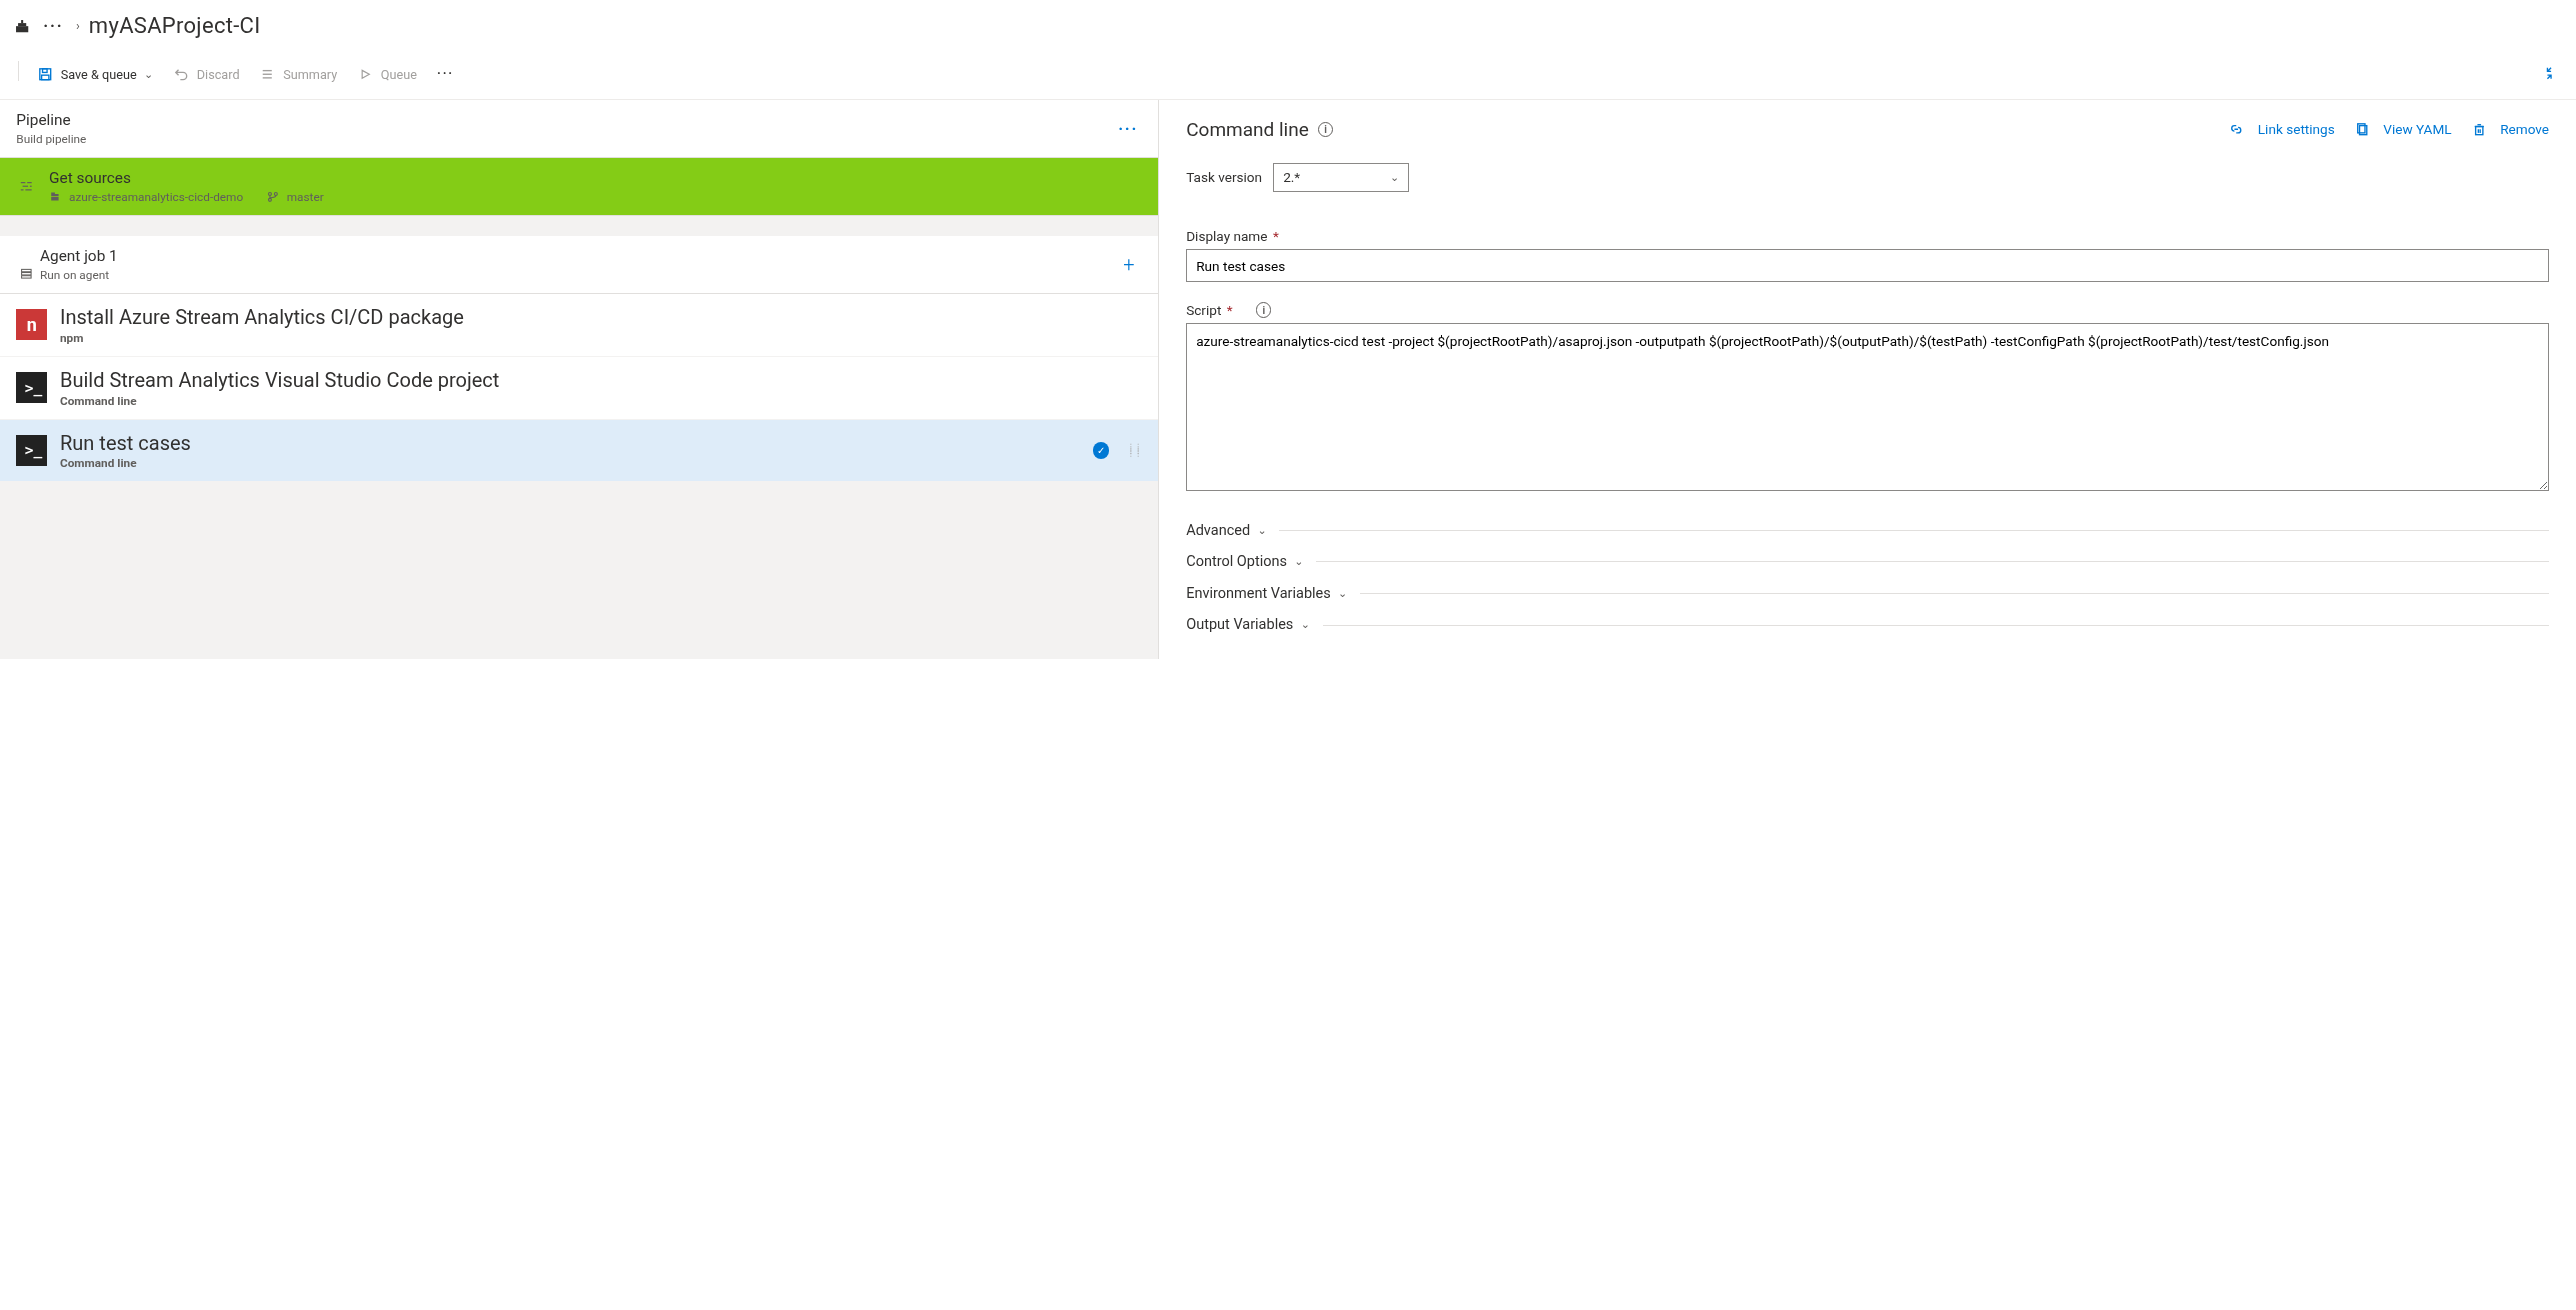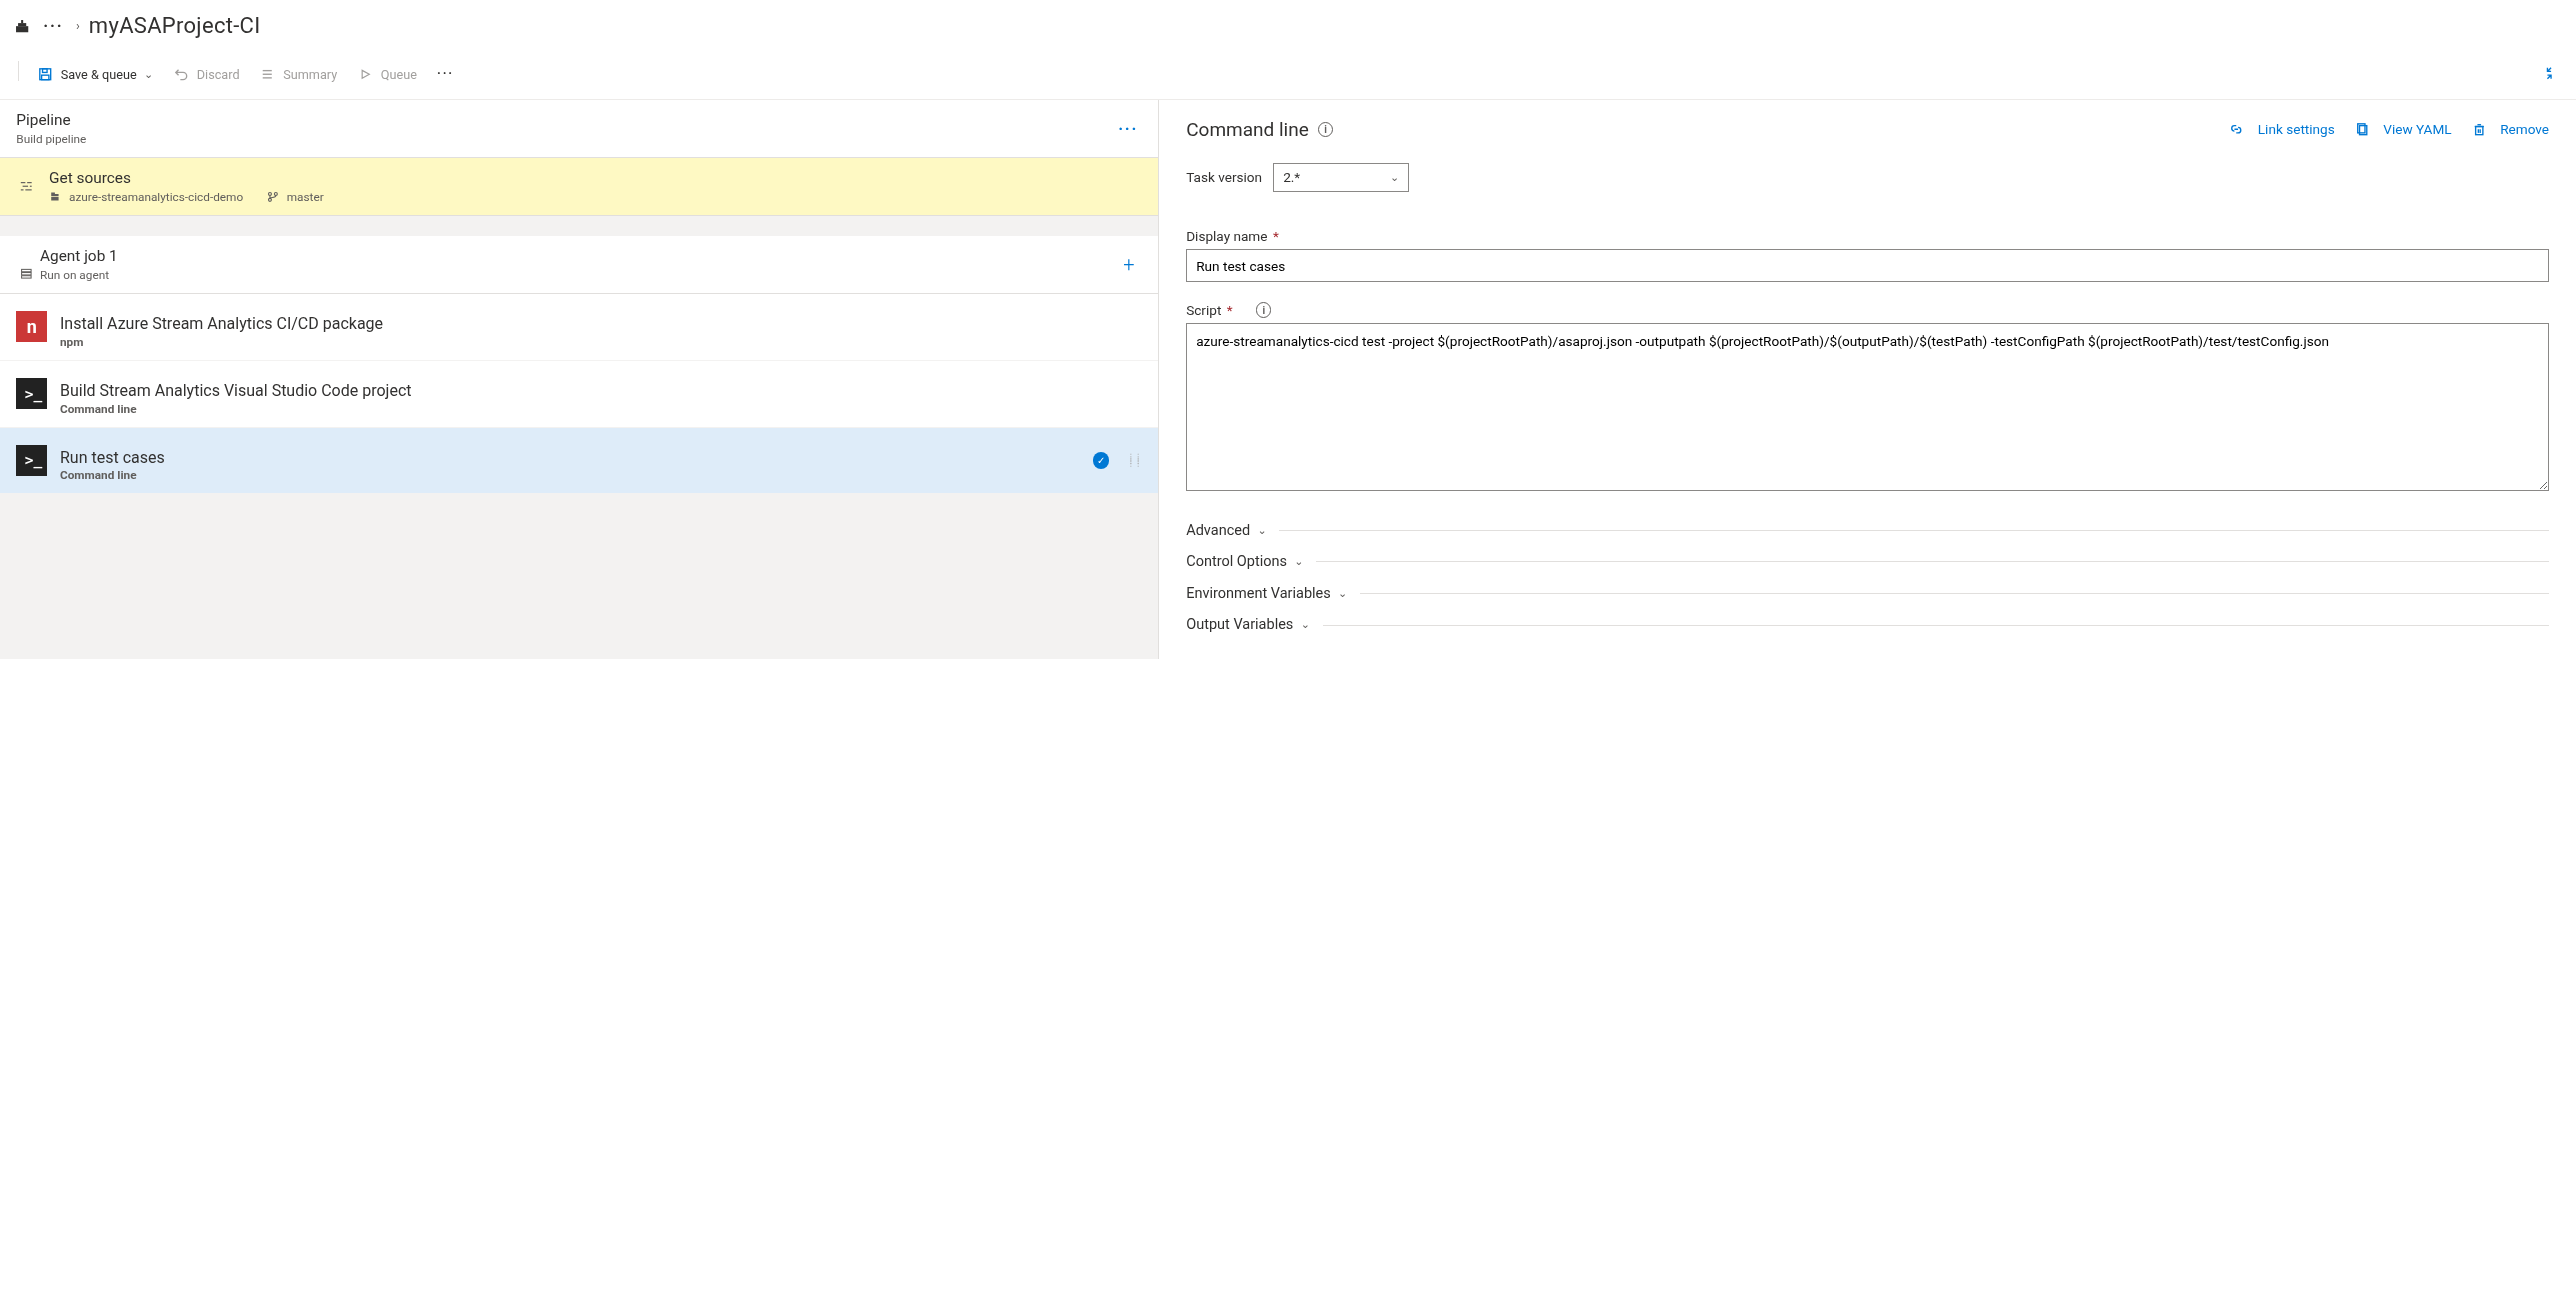--- a/index.html
+++ b/index.html
@@ -21,36 +21,36 @@
     .tb-sep { width: 0.9px; height: 20px; background: #e1dfdd; margin: 0 5.4px; }
     .tb-spacer { flex: 1; }
 
     
     .main { display: flex; }
     .left { width: 45%; border-right: 0.9px solid #e1dfdd; background: #f3f2f1; }
     .right { flex: 1; padding: 18px 27px; background: #fff; }
 
     
     .block { background: #fff; border-bottom: 0.9px solid #e1dfdd; padding: 11px 16.3px; display: flex; align-items: center; gap: 12.7px; }
-    .block.sel { background: #fef9c3; }
+    .block.sel { background: #84cc16; }
     .block-head { display: flex; align-items: center; justify-content: space-between; }
     .block-title { font-size: 15.4px; font-weight: 400; }
     .block-sub { font-size: 11.8px; color: #605e5c; margin-top: 3px; display: flex; align-items: center; gap: 7.3px; }
     .block-sub .sub-icon { width: 12.7px; height: 12.7px; display: flex; align-items: center; justify-content: center; color: #605e5c; }
     .block .grow { flex: 1; }
     .ellipsis-btn { color: #0078d4; font-size: 16.3px; font-weight: bold; padding: 3.6px; cursor: pointer; letter-spacing: 1.8px; }
     .plus-btn { color: #0078d4; font-size: 20px; font-weight: 300; padding: 1.8px 7.3px; cursor: pointer; }
 
     
     .task { display: flex; align-items: center; gap: 12.7px; padding: 11px 16.3px; background: #fff; border-bottom: 0.9px solid #f3f2f1; cursor: pointer; }
     .task.selected { background: #deecf9; }
     .task-icon { width: 31px; height: 31px; display: flex; align-items: center; justify-content: center; flex-shrink: 0; }
     .task-icon.npm { background: #cb3837; color: #fff; font-weight: bold; font-size: 18px; }
     .task-icon.term { background: #222; color: #fff; font-family: monospace; font-size: 14.5px; font-weight: bold; padding-left: 3.6px; }
-    .task-title { font-size: 16px; font-weight: 400; margin-top: 9px; }
+    .task-title { font-size: 20px; font-weight: 400; }
     .task-sub { font-size: 11.8px; color: #605e5c; margin-top: 1.8px; font-weight: bold; }
     .task .grow { flex: 1; }
     .check-badge { width: 16.3px; height: 16.3px; border-radius: 50%; background: #0078d4; display: flex; align-items: center; justify-content: center; color: #fff; font-size: 10px; }
     .drag-handle { color: #a19f9d; font-size: 7.3px; letter-spacing: 0px; line-height: 3.6px; margin-left: 5.4px; }
 
     
     .detail-head { display: flex; align-items: center; justify-content: space-between; margin-bottom: 22px; }
     .detail-title { display: flex; align-items: center; gap: 9px; font-size: 19px; font-weight: 400; }
     .info-circle { width: 15.4px; height: 15.4px; border: 0.9px solid #605e5c; border-radius: 50%; display: inline-flex; align-items: center; justify-content: center; font-size: 10px; font-weight: bold; color: #605e5c; }
     .detail-actions { display: flex; gap: 20px; }

